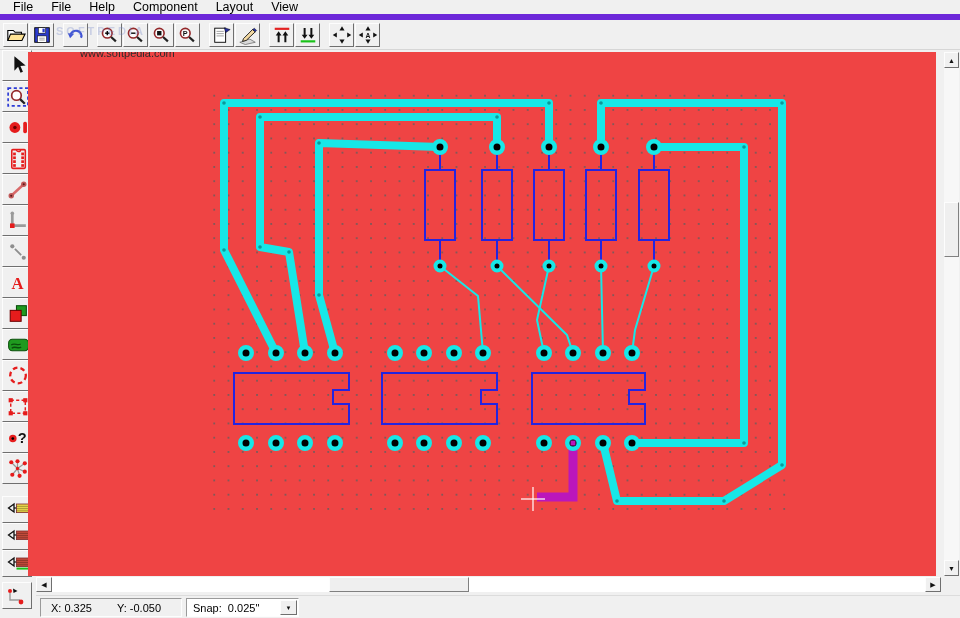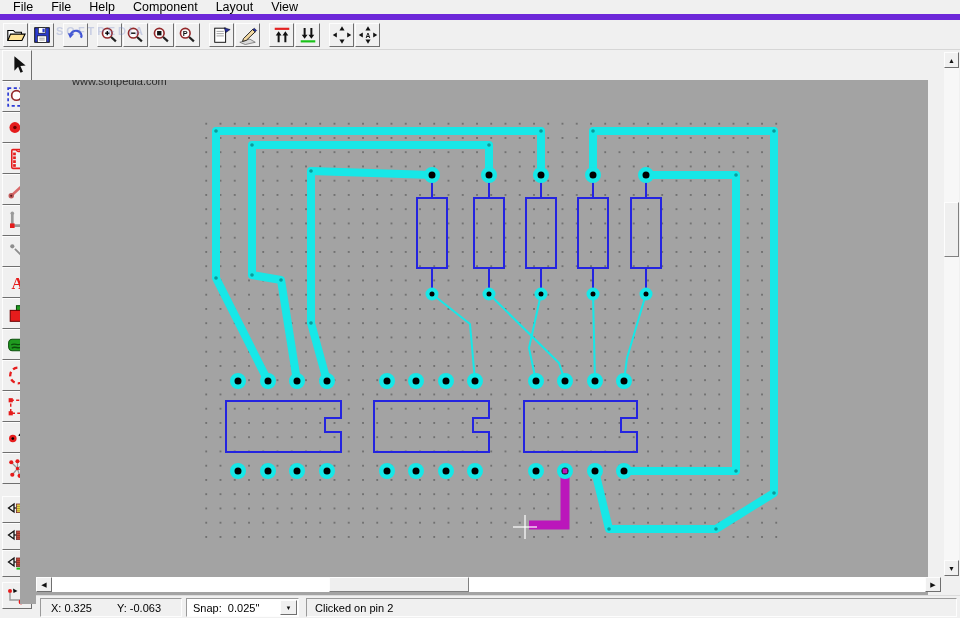--- a/index.html
+++ b/index.html
@@ -29,22 +29,22 @@
   .lefttools { position:absolute; left:0; top:50px; width:36px; height:568px; background:#f0f0f0; }
   .ltbtn { width:30px; height:31px; margin-left:2px; background:#f0f0f0;
     border:1px solid; border-color:#fdfdfd #6f6f6f #6f6f6f #fdfdfd;
     display:flex; align-items:center; justify-content:center; }
   .ltbtn svg { width:25px; height:25px; display:block; }
   .ltbtn.small { height:27px; }
   .ltbtn.small svg { width:26px; height:21px; }
   .ltgap { height:12px; }
   .ltgap2 { height:5px; }
   
-  .canvas { position:absolute; left:20px; top:52px; width:908px; height:524px;
-    background:#a3a3a3; overflow:hidden;margin-top:28px; }
+  .canvas { position:absolute; left:28px; top:52px; width:908px; height:524px;
+    background:#ef4444; overflow:hidden; }
   
   .vscroll { position:absolute; left:944px; top:52px; width:15px; height:524px; background:#f7f7f7; }
   .hscroll { position:absolute; left:36px; top:577px; width:905px; height:15px; background:#ffffff; }
   .sbtn { position:absolute; background:#f0f0f0; border:1px solid;
     border-color:#fdfdfd #6f6f6f #6f6f6f #fdfdfd; display:flex; align-items:center;
     justify-content:center; font-size:7px; line-height:1; color:#111; }
   .sthumb { position:absolute; background:#efefef; border:1px solid;
     border-color:#fdfdfd #808080 #808080 #fdfdfd; }
   .scorner { position:absolute; left:941px; top:577px; width:19px; height:15px; background:#f0f0f0; }
   
@@ -465,24 +465,21 @@
   <div class="sthumb" style="left:293px;top:0;width:140px;height:15px"></div>
   <div class="sbtn" style="right:0;top:0;width:16px;height:15px">
       <span>▶</span>
     </div>
 </div>
 <div class="scorner"></div>
 
 <div class="statusbar">
   <div class="spanel" style="left:4px;width:142px">
     <span class="stext" style="left:10px">X: 0.325</span>
-    <span class="stext" style="left:76px">Y: -0.063</span>
+    <span class="stext" style="left:76px">Y: -0.050</span>
   </div>
   <div class="spanel combo" style="left:150px;width:113px">
     <span class="stext" style="left:6px">Snap:  0.025"</span>
     <span class="cbtn">
         <span>▼</span>
       </span>
   </div>
-  <div class="spanel" style="left:270px;right:3px">
-    <span class="stext" style="left:8px">Clicked on pin 2</span>
-  </div>
 </div>
 
 </body></html>

